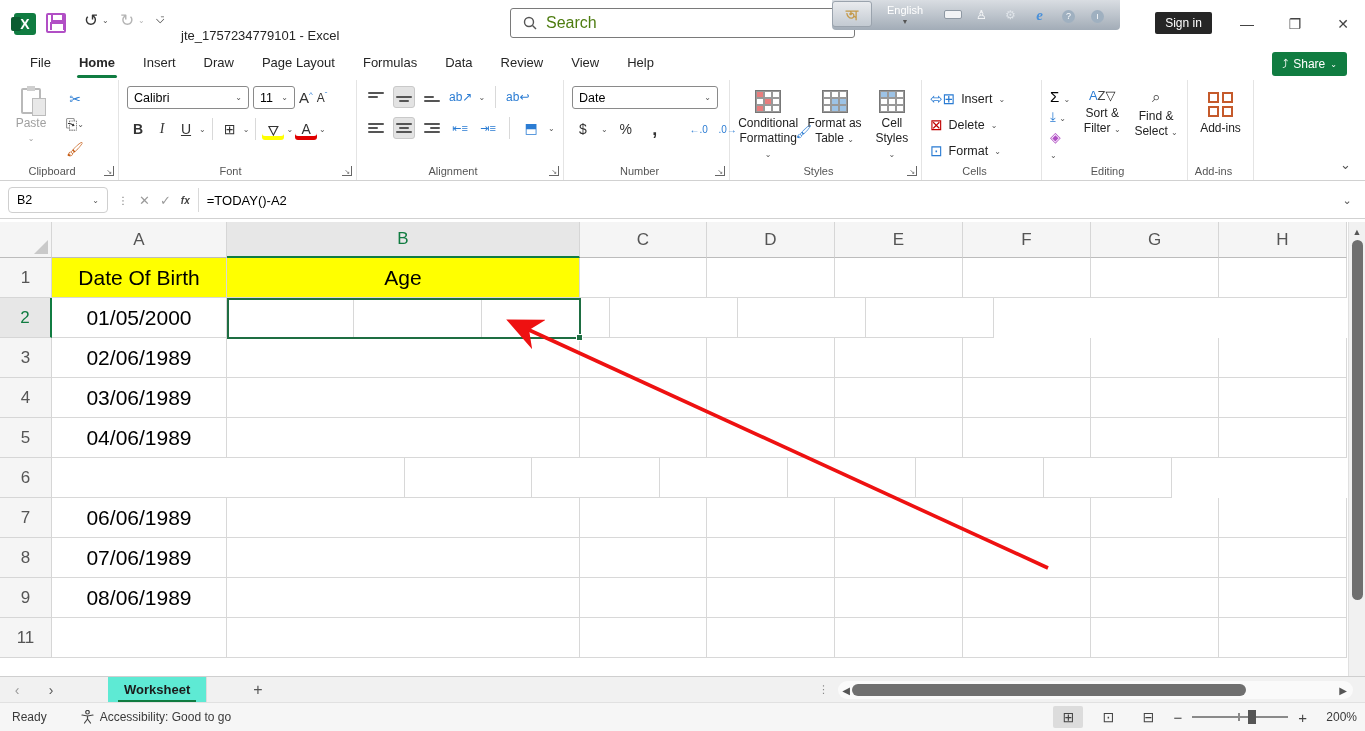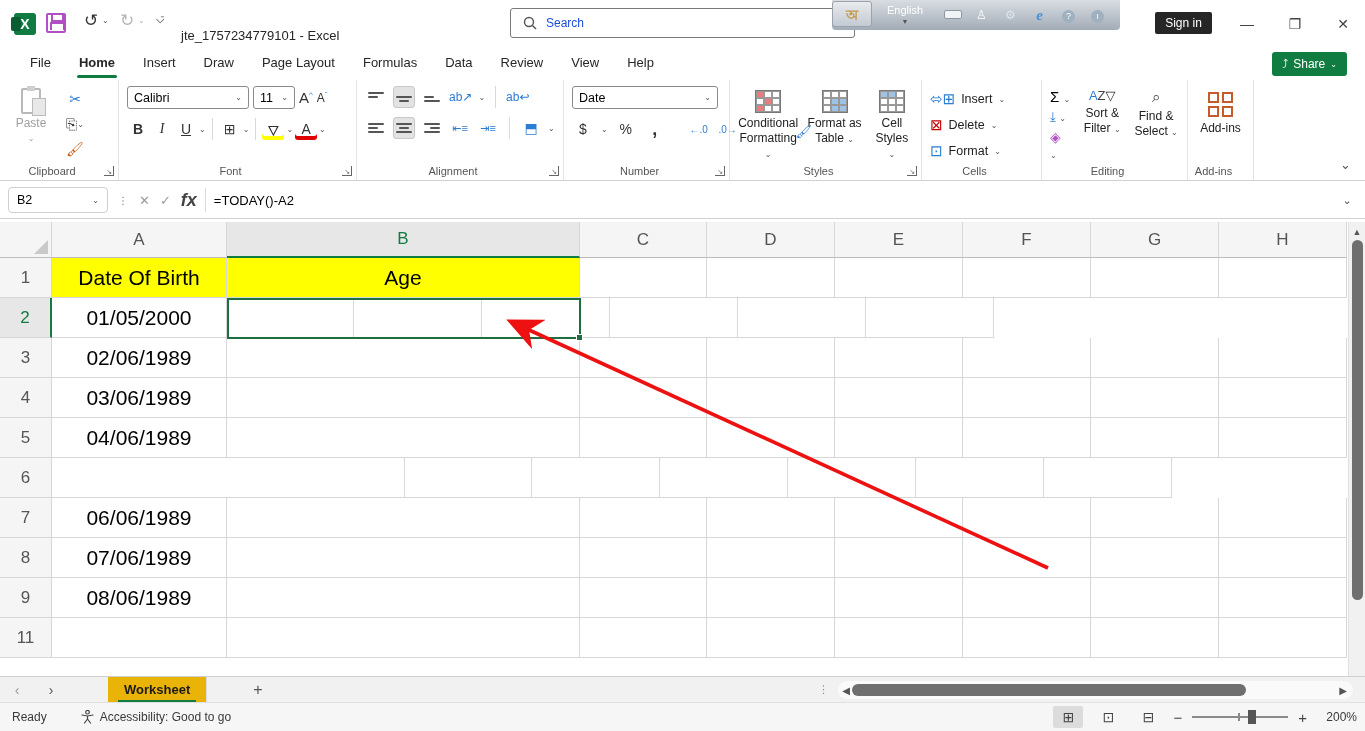--- a/index.html
+++ b/index.html
@@ -15,21 +15,21 @@
   .xl-icon span { position:relative; z-index:1; }
   .save-ic { position:absolute; left:46px; top:13px; width:20px; height:20px; border:2px solid #b14fc5; border-radius:2px; }
   .save-ic::before { content:""; position:absolute; left:3px; top:-1px; width:9px; height:6px; border:2px solid #b14fc5; border-top:none; }
   .save-ic::after { content:""; position:absolute; left:2px; bottom:1px; width:11px; height:6px; border:2px solid #b14fc5; border-bottom:none; }
   .qat-btn { position:absolute; top:10px; font-size:17px; color:#333; cursor:pointer; }
   .qat-dd { position:absolute; top:16px; font-size:8px; color:#555; }
   .qat-gray { color:#b5b5b5; }
   .title-text { position:absolute; left:181px; top:28px; font-size:13px; color:#252525; }
   .searchbox { position:absolute; left:510px; top:8px; width:345px; height:30px; border:1px solid #7a7a7a; border-radius:3px;
                background:#fff; display:flex; align-items:center; padding-left:12px; gap:9px; }
-  .searchbox .ph { color:#1d4ed8; font-size:12px; }
+  .searchbox .ph { color:#4d7c0f; font-size:16px; }
   .langbar { position:absolute; left:832px; top:0; width:288px; height:30px;
              background:linear-gradient(#d9dde2,#a2acb7); border-radius:0 0 4px 4px;
              display:flex; align-items:center; font-size:11px; color:#fff; }
   .langbox { width:40px; height:26px; margin-top:-2px; background:linear-gradient(#e9ebee,#c3cad2); border:1px solid #9aa3ad;
              border-radius:3px; color:#c49a4a; font-size:14px; text-align:center; line-height:26px; font-weight:bold; }
   .langname { width:66px; text-align:center; line-height:1; }
   .langname .dd { font-size:7px; display:block; margin-top:2px; }
   .lb-ic { flex:1; text-align:center; color:#eef1f4; font-size:12px; }
   .lb-kbd { display:inline-block; width:18px; height:9px; background:#f2f3f5; border-radius:2px; border:1px solid #8e98a3; }
   .lb-e { font-family:"Liberation Serif",serif; font-style:italic; font-weight:bold; color:#4a90d9; font-size:15px; }
@@ -103,21 +103,21 @@
   .addinic { display:grid; grid-template-columns:11px 11px; grid-template-rows:11px 11px; gap:3px; margin:6px auto 4px auto; width:25px; }
   .addinic i { border:2.5px solid #c55a2b; }
   .collapse { position:absolute; right:14px; bottom:8px; color:#555; font-size:13px; cursor:pointer; }
 
   
   .fbar { position:absolute; top:182px; left:0; width:1365px; height:37px; background:#fff; border-bottom:1px solid #d1d1d1;
           display:flex; align-items:center; }
   .namebox { width:100px; height:26px; margin-left:8px; border:1px solid #cfcfcf; border-radius:4px; display:flex;
              align-items:center; justify-content:space-between; padding:0 8px; font-size:12.5px; }
   .fbtns { display:flex; align-items:center; gap:10px; margin-left:10px; color:#9a9a9a; font-size:13px; }
-  .fx { font-family:Liberation Sans, sans-serif; font-style:italic; font-weight:bold; color:#444; font-size:18px; }
+  .fx { font-family:Liberation Sans, sans-serif; font-style:italic; font-weight:bold; color:#444; font-size:10px; }
   .fdiv { width:1px; height:24px; background:#d9d9d9; margin:0 8px; }
   .ftext { font-size:13px; color:#000; }
   .fexpand { position:absolute; right:6px; top:6px; width:24px; height:24px; border-radius:3px; text-align:center; line-height:24px; color:#555; font-size:11px; cursor:pointer; }
 
   
   .grid { position:absolute; top:222px; left:0; width:1348px; height:454px; overflow:hidden; background:#fff; }
   .hdr-row { display:flex; height:36px; }
   .corner { width:52px; height:36px; background:#f5f5f5; border-right:1px solid #d6d6d6; border-bottom:1px solid #bcbcbc; position:relative; cursor:pointer; }
   .corner::after { content:""; position:absolute; right:3px; bottom:3px; border-left:14px solid transparent; border-bottom:14px solid #c9c9c9; }
   .chead { height:36px; background:#f5f5f5; border-right:1px solid #d6d6d6; border-bottom:1px solid #bcbcbc;
@@ -136,21 +136,21 @@
   
   .vscroll { position:absolute; top:222px; right:0; width:17px; height:454px; background:#f1f1f1; border-left:1px solid #e0e0e0; }
   .vscroll .up { color:#555; font-size:9px; text-align:center; padding-top:5px; cursor:pointer; }
   .vthumb { position:absolute; left:3px; top:18px; width:11px; height:360px; background:#6f6f6f; border-radius:6px; cursor:grab; }
 
   
   .sheetbar { position:absolute; top:676px; left:0; width:1365px; height:26px; background:#f1f1f1; border-top:1px solid #cfcfcf;
               display:flex; align-items:center; }
   .snav { width:34px; text-align:center; font-size:14px; color:#999; cursor:pointer; }
   .snav.en { color:#555; }
-  .sheettab { height:26px; background:#eab308; padding:0 16px; margin-left:40px; font-size:13px; font-weight:bold; color:#1b1b1b;
+  .sheettab { height:26px; background:#5eead4; padding:0 16px; margin-left:40px; font-size:13px; font-weight:bold; color:#1b1b1b;
               display:flex; align-items:center; position:relative; cursor:pointer; border-right:1px solid #dcdcdc; }
   .sheettab::after { content:""; position:absolute; left:10px; right:10px; bottom:0; height:3px; background:#107C41; }
   .addsheet { margin-left:46px; font-size:16px; color:#555; cursor:pointer; }
   .hs-dots { position:absolute; left:818px; color:#888; font-size:11px; letter-spacing:0; cursor:col-resize; }
   .hscroll { position:absolute; left:838px; right:12px; top:4px; height:18px; background:#fafafa; border-radius:9px; display:flex; align-items:center; }
   .hs-arrow { width:16px; text-align:center; color:#555; font-size:10px; cursor:pointer; }
   .hthumb { position:absolute; left:14px; width:394px; height:12px; background:#6f6f6f; border-radius:6px; cursor:grab; }
   .hs-right { position:absolute; right:2px; }
 
   

